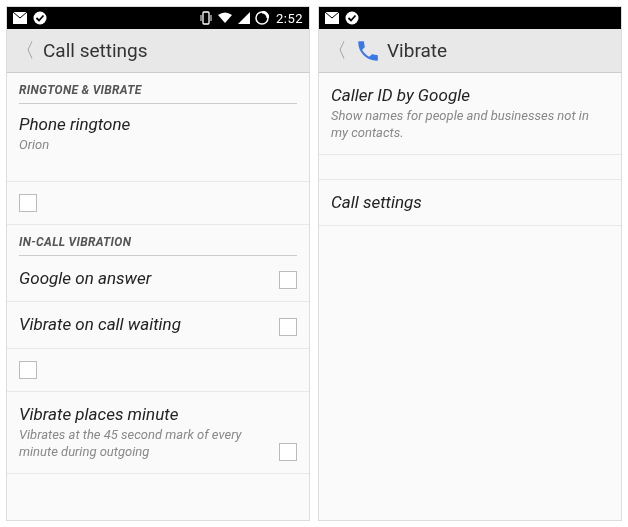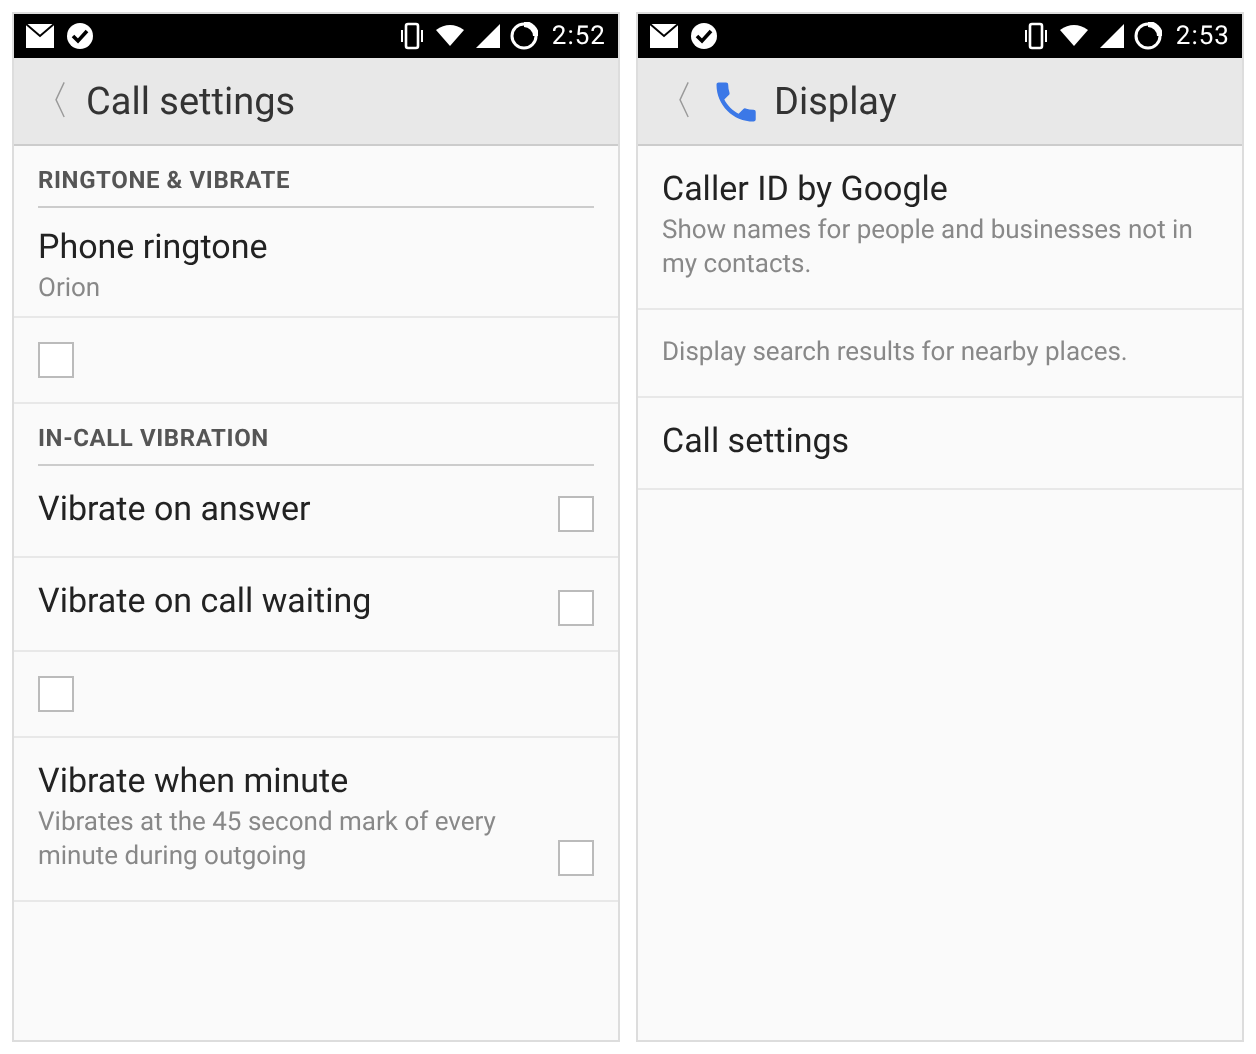--- a/index.html
+++ b/index.html
@@ -54,20 +54,21 @@
     color: #999;
     font-size: 20px;
     padding: 0 2px;
   }
   .phone-icon svg { display:block; }
   
   .list {
     flex:1;
     overflow:hidden;
     background:#fafafa;
+    font-style:italic;
   }
   .category {
     font-size: 12px;
     font-weight: 700;
     color: #555;
     padding: 10px 12px 4px 12px;
     letter-spacing: 0.3px;
   }
   .cat-underline {
     height:1px;
@@ -92,21 +93,21 @@
     line-height: 1.3;
     margin-top: 2px;
   }
   .checkbox {
     width: 18px;
     height: 18px;
     border: 1.5px solid #bbb;
     background: #fff;
     flex-shrink:0;
   }
-  .item.tight { padding-top:10px; padding-bottom:4px; }
+  .item.tight { padding-top:10px; padding-bottom:27px; }
 </style>
 </head>
 <body>
 
 <div class="phone">
   <div class="statusbar">
     <div class="left">
       <span>
         <svg width="14" height="12" viewBox="0 0 14 12">
             <rect x="0" y="0" width="14" height="12" fill="#fff"></rect>
@@ -167,39 +168,39 @@
 
     <div class="item">
       <div class="checkbox"></div>
     </div>
 
     <div class="category">IN-CALL VIBRATION</div>
     <div class="cat-underline"></div>
 
     <div class="item">
       <div class="txt">
-          <div class="primary">Vibrate on answer</div>
+          <div class="primary">Google on answer</div>
         </div>
       <div class="checkbox"></div>
     </div>
 
     <div class="item">
       <div class="txt">
           <div class="primary">Vibrate on call waiting</div>
         </div>
       <div class="checkbox"></div>
     </div>
 
     <div class="item">
       <div class="checkbox"></div>
     </div>
 
     <div class="item">
       <div class="txt">
-        <div class="primary">Vibrate when minute</div>
+        <div class="primary">Vibrate places minute</div>
         <div class="secondary">Vibrates at the 45 second mark of every minute during outgoing</div>
       </div>
       <div class="checkbox"></div>
     </div>
   </div>
 </div>
 
 <div class="phone">
   <div class="statusbar">
     <div class="left">
@@ -208,69 +209,42 @@
             <rect x="0" y="0" width="14" height="12" fill="#fff"></rect>
             <polyline points="0,0 7,6 14,0" fill="none" stroke="#000" stroke-width="1"></polyline>
           </svg>
       </span>
       <span>
         <svg width="14" height="14" viewBox="0 0 14 14">
             <circle cx="7" cy="7" r="6.5" fill="#fff"></circle>
             <polyline points="3.5,7 6,9.5 10.5,4.5" fill="none" stroke="#000" stroke-width="1.8"></polyline>
           </svg>
       </span>
-    </div>
-    <div class="right">
-      <span>
-        <svg width="12" height="14" viewBox="0 0 12 14">
-            <rect x="3" y="1" width="6" height="12" rx="1" fill="none" stroke="#fff" stroke-width="1.3"></rect>
-            <line x1="1" y1="4" x2="1" y2="10" stroke="#fff" stroke-width="1"></line>
-            <line x1="11" y1="4" x2="11" y2="10" stroke="#fff" stroke-width="1"></line>
-          </svg>
-      </span>
-      <span>
-        <svg width="16" height="12" viewBox="0 0 16 12">
-            <path d="M8 11 L1 3 Q8 -2 15 3 Z" fill="#fff"></path>
-          </svg>
-      </span>
-      <span>
-        <svg width="12" height="12" viewBox="0 0 12 12">
-            <path d="M0 12 L12 12 L12 0 Z" fill="#fff"></path>
-          </svg>
-      </span>
-      <span>
-        <svg width="14" height="14" viewBox="0 0 14 14">
-            <circle cx="7" cy="7" r="6" fill="none" stroke="#fff" stroke-width="1.5"></circle>
-            <path d="M7 1 A6 6 0 0 1 13 7" fill="none" stroke="#fff" stroke-width="3"></path>
-          </svg>
-      </span>
-      <span class="clock">2:53</span>
     </div>
   </div>
 
   <div class="actionbar">
     <span class="back-caret">〈</span>
     <span class="phone-icon">
       <svg width="26" height="26" viewBox="0 0 24 24">
           <path d="M6.6 10.8c1.4 2.8 3.8 5.1 6.6 6.6l2.2-2.2c.3-.3.7-.4 1-.2 1.2.4 2.4.6 3.7.6.6 0 1 .4 1 1V20c0 .6-.4 1-1 1C10.6 21 3 13.4 3 4c0-.6.4-1 1-1h3.4c.6 0 1 .4 1 1 0 1.3.2 2.5.6 3.7.1.4 0 .8-.2 1l-2.2 2.1z" fill="#3b78e7"></path>
         </svg>
     </span>
-    <span class="title">Display</span>
+    <span class="title">Vibrate</span>
   </div>
 
   <div class="list">
     <div class="item">
       <div class="txt">
         <div class="primary">Caller ID by Google</div>
         <div class="secondary">Show names for people and businesses not in my contacts.</div>
       </div>
     </div>
     <div class="item">
       <div class="txt">
-        <div class="secondary">Display search results for nearby places.</div>
       </div>
     </div>
     <div class="item">
       <div class="txt">
         <div class="primary">Call settings</div>
       </div>
     </div>
   </div>
 </div>
 

